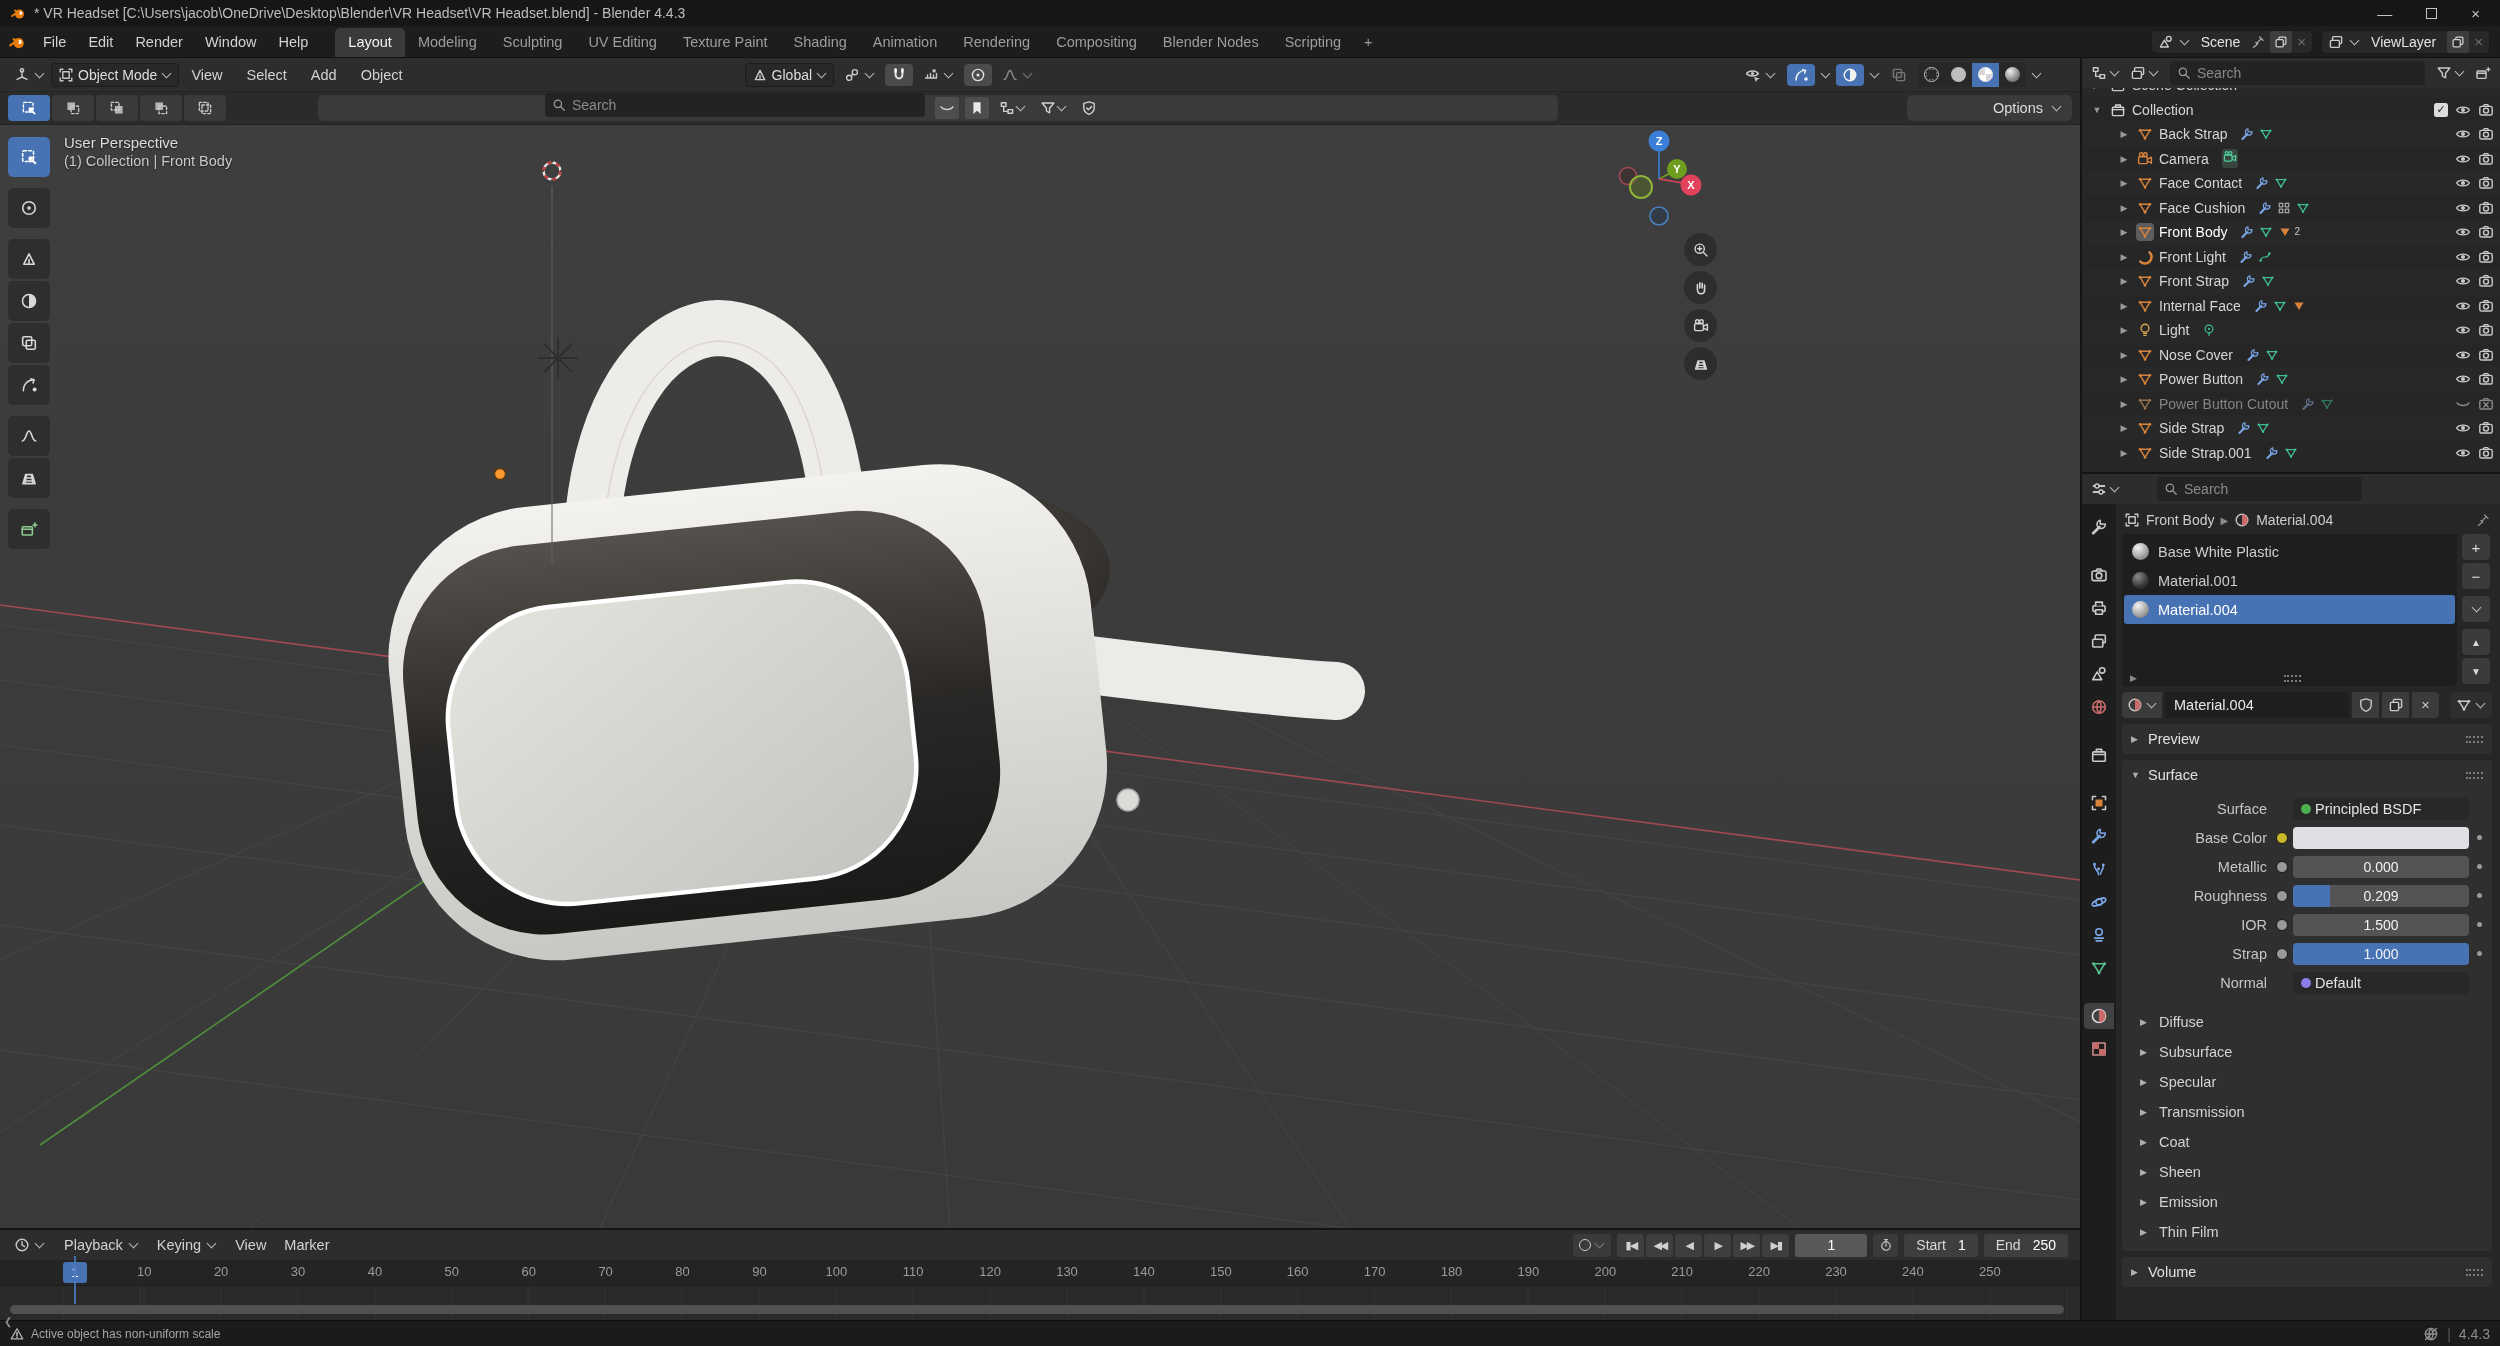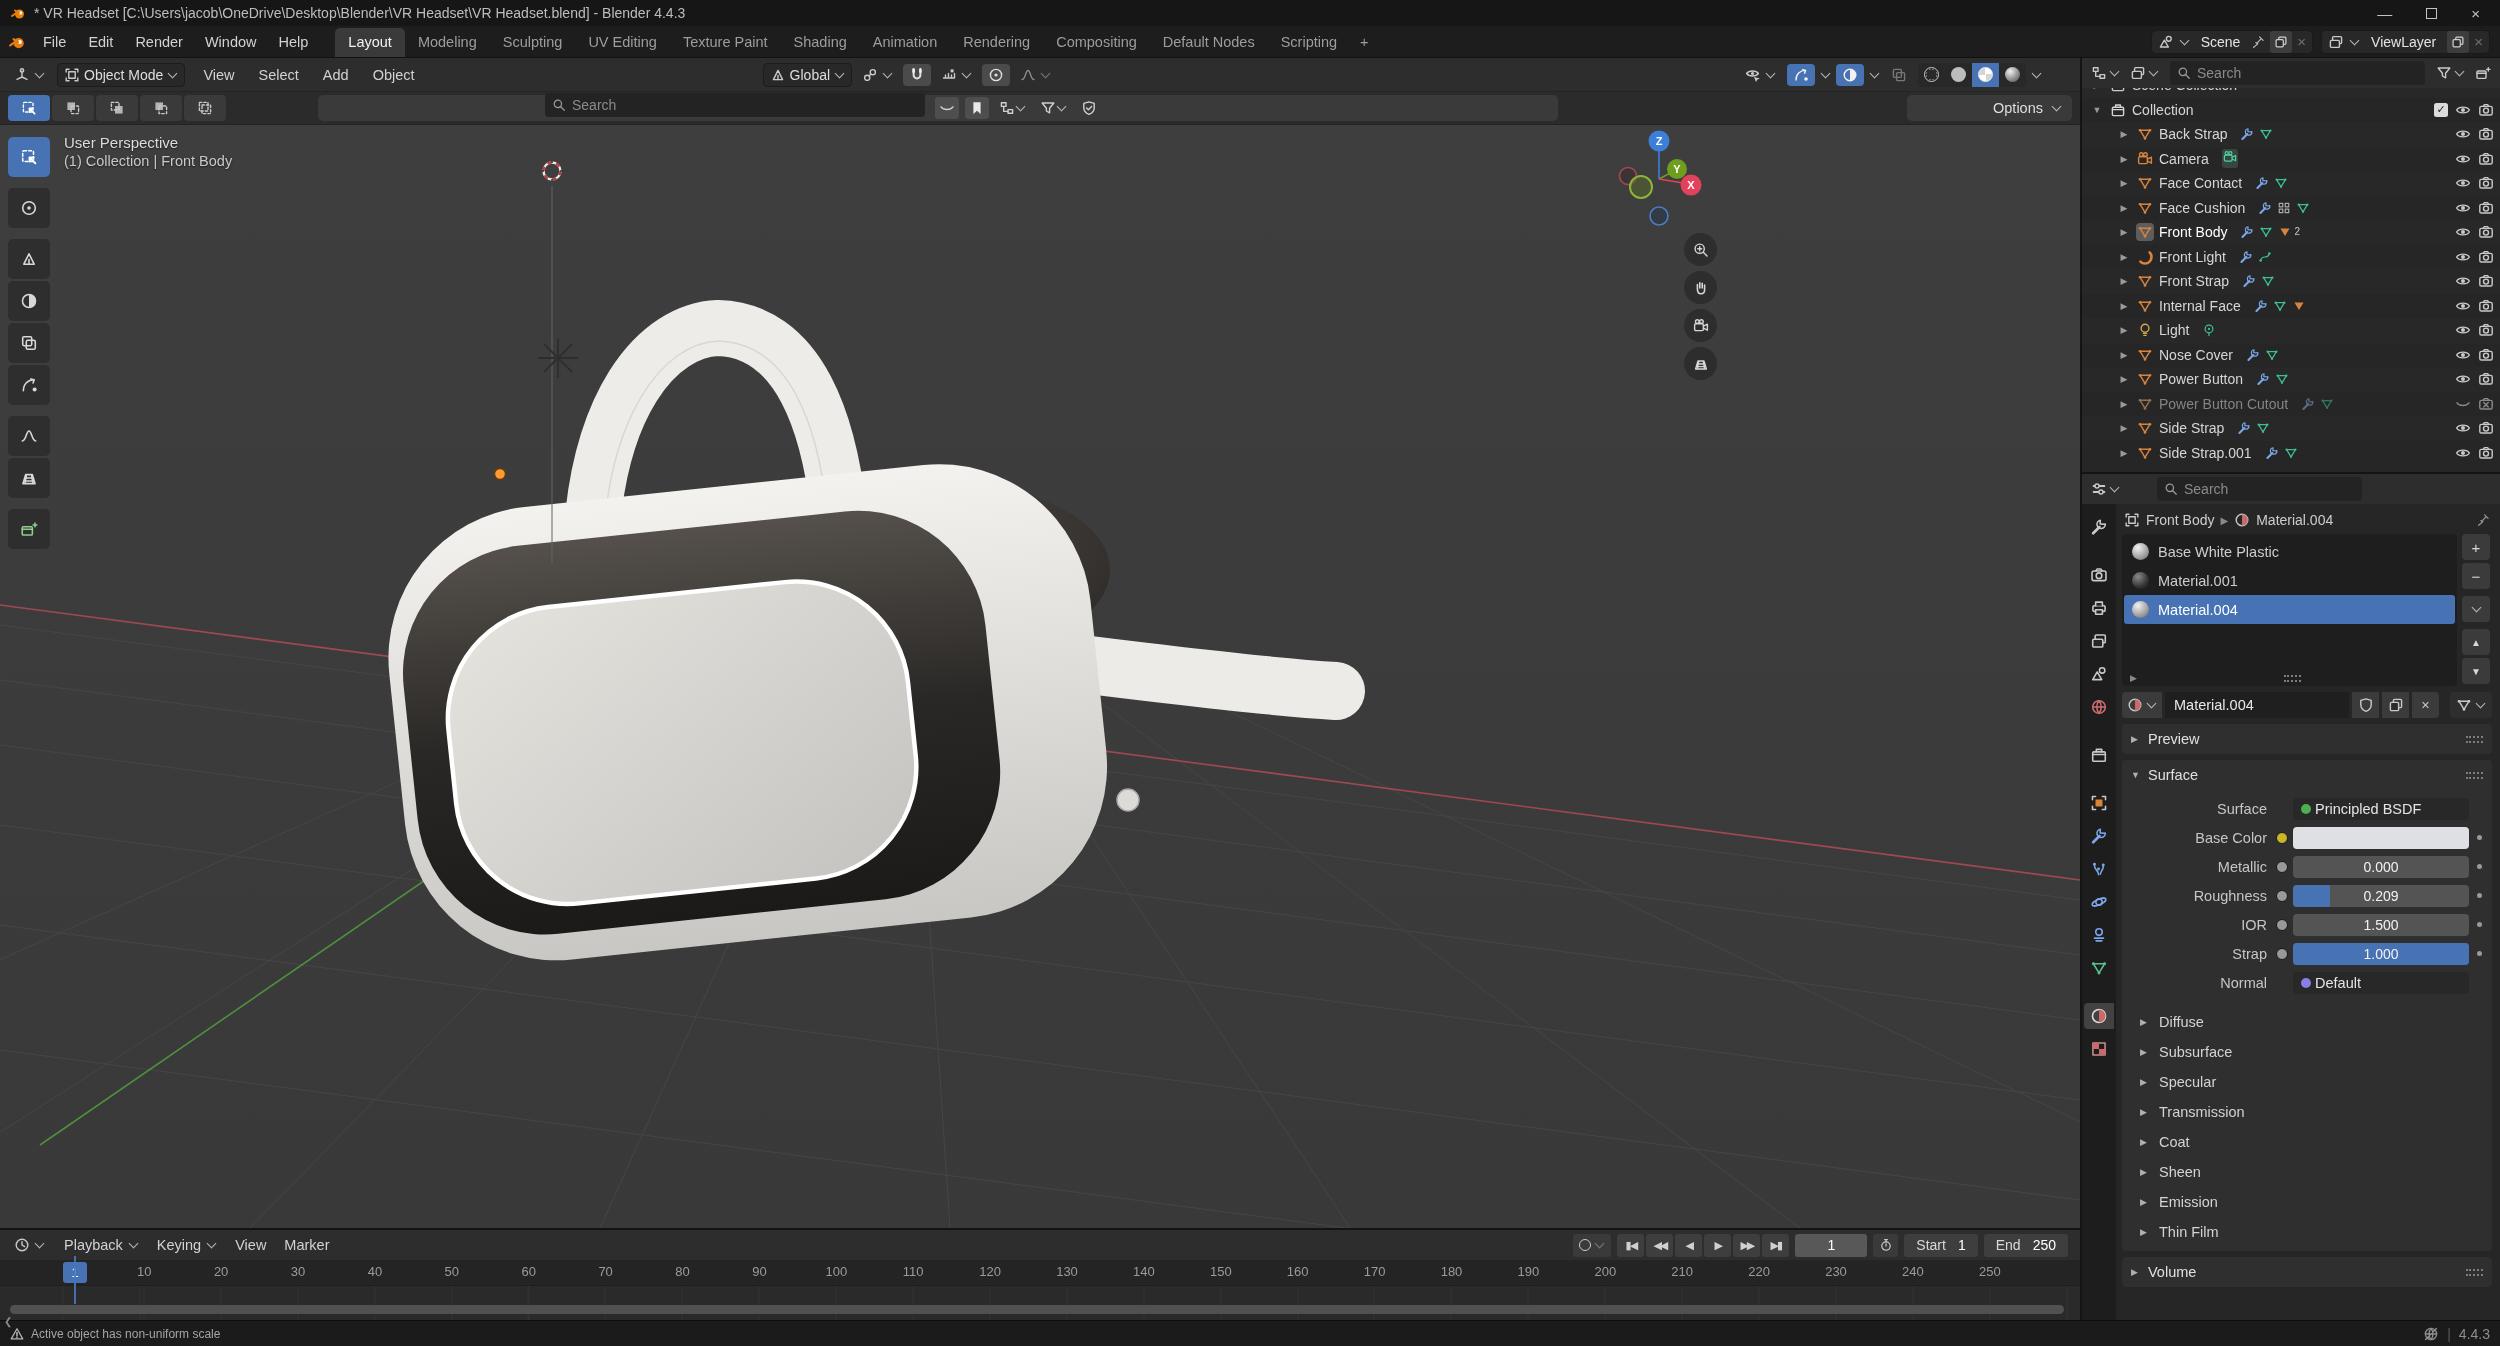--- a/index.html
+++ b/index.html
@@ -36,21 +36,21 @@
   .selbtn{display:flex;align-items:center;justify-content:center;width:22px;height:22px;background:#3d3d3d;border-radius:3px}
   .dimx{color:#6f6f6f;font-size:15px}
 
   
   #main{display:flex;height:1262px}
   #left{width:2080px;display:flex;flex-direction:column}
   #rightcol{width:420px;display:flex;flex-direction:column;background:#232323;border-left:2px solid #141414}
 
   
   #viewport{flex:1;position:relative;display:flex;flex-direction:column}
-  .vp-header{height:34px;background:#2d2d2d;display:flex;align-items:center;gap:6px;padding:0 8px;border-bottom:1px solid #242424}
+  .vp-header{height:34px;background:#2d2d2d;display:flex;align-items:center;padding:0 8px;border-bottom:1px solid #242424}
   .hbtn{display:flex;align-items:center;gap:4px;padding:3px 6px;border-radius:4px}
   .hbtn.box{background:#282828;border:1px solid #1c1c1c}
   .hbtn.pressed{background:#4b4b4b}
   .hbtn.blue{background:#4772b3}
   .hlabel{color:#dedede;font-size:14px;white-space:nowrap}
   .vp-menus{display:flex}
   .vp-menus .mi{padding:0 12px}
   .midgrp{display:flex;align-items:center;gap:4px;margin-left:330px}
   .rightgrp{display:flex;align-items:center;gap:5px;margin-left:auto;padding-right:30px}
   .shadegrp{display:flex;background:#282828;border-radius:4px;overflow:hidden}
@@ -230,21 +230,21 @@
   <div id="ws-tabs">
       <div class="ws-tab active">Layout</div>
       <div class="ws-tab">Modeling</div>
       <div class="ws-tab">Sculpting</div>
       <div class="ws-tab">UV Editing</div>
       <div class="ws-tab">Texture Paint</div>
       <div class="ws-tab">Shading</div>
       <div class="ws-tab">Animation</div>
       <div class="ws-tab">Rendering</div>
       <div class="ws-tab">Compositing</div>
-      <div class="ws-tab">Default Nodes</div>
+      <div class="ws-tab">Blender Nodes</div>
       <div class="ws-tab">Scripting</div>
       <div class="ws-tab add">+</div>
     </div>
   <div class="tb-right">
     <div class="selector">
       <span class="ic">
           <svg viewBox="0 0 16 16" fill="none" stroke="#c9c9c9" stroke-width="1.4" stroke-linecap="round" stroke-linejoin="round">
             <circle cx="10.8" cy="4.8" r="2.4"></circle>
             <path d="M2.4 13 L6.4 6.2 L10.4 13 Z"></path>
           </svg>

